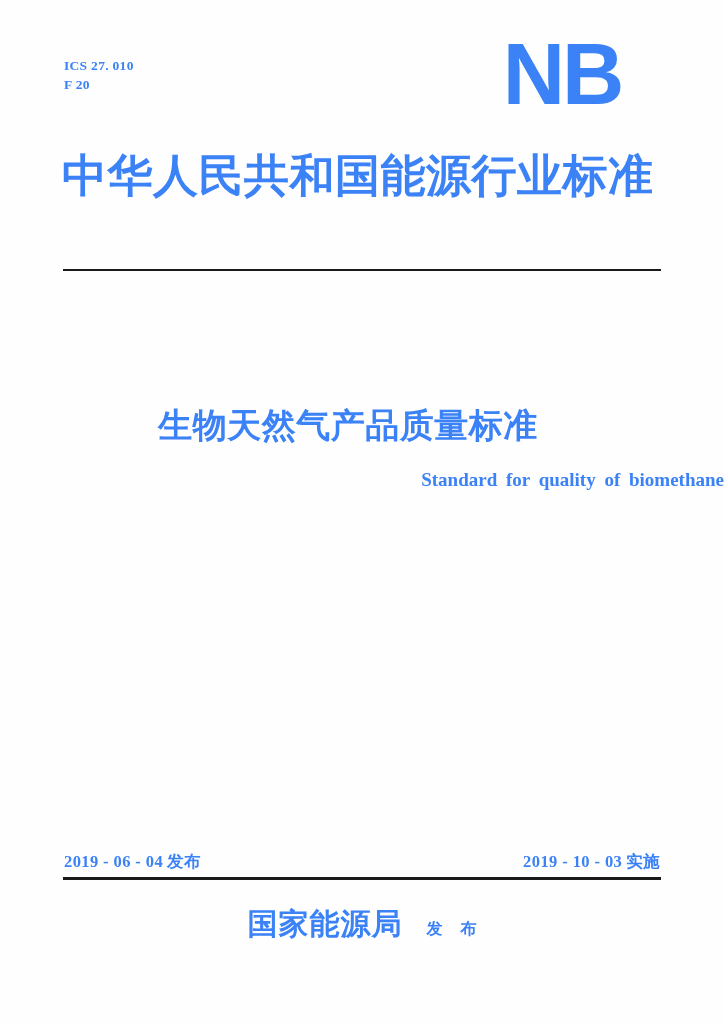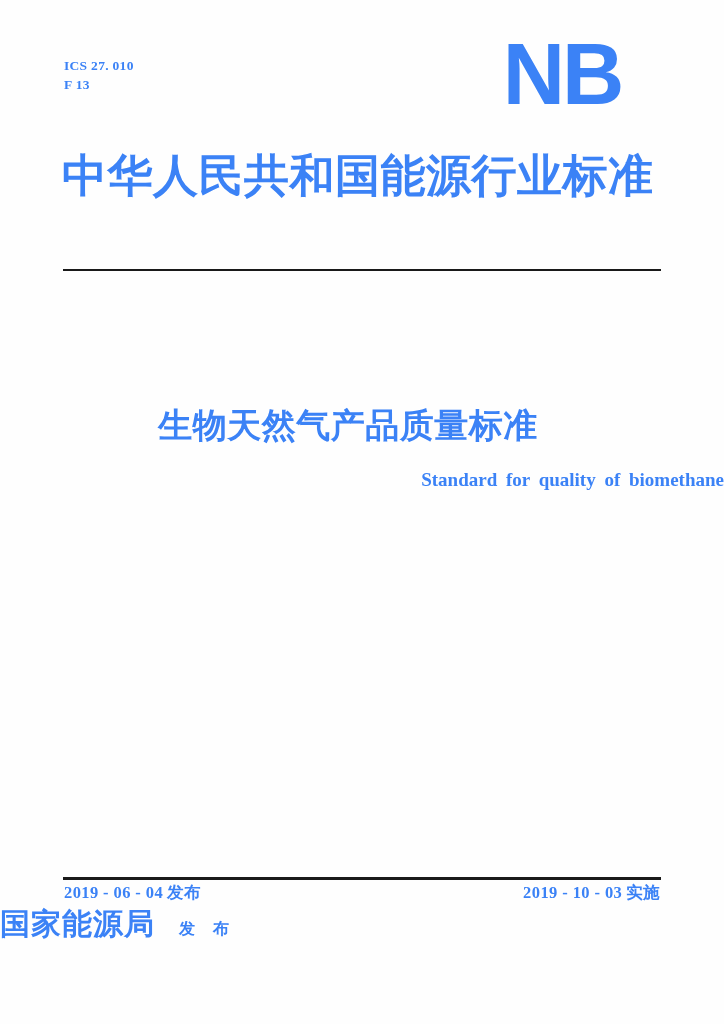--- a/index.html
+++ b/index.html
@@ -90,59 +90,59 @@
     top: 469px;
     width: 724px;
     text-align: right;
     font-weight: 700;
     font-size: 19px;
     word-spacing: 4px;
   }
   .dates-row {
     position: absolute;
     left: 64px;
-    top: 882px;
+    top: 851px;
     width: 596px;
     display: flex;
     justify-content: space-between;
     font-weight: 700;
     font-size: 16.5px;
     letter-spacing: 0.4px;
   }
   .date-item .date-label {
     margin-left: 4px;
   }
   .publisher-row {
     position: absolute;
     left: 0;
     top: 904px;
     width: 724px;
     display: flex;
-    justify-content: flex-start;
+    justify-content: center;
     align-items: baseline;
     gap: 24px;
     font-weight: 700;
   }
   .publisher-name {
     font-size: 30px;
     letter-spacing: 1px;
   }
   .publish-label {
     font-size: 16px;
     word-spacing: 14px;
   }
 </style>
 </head>
 <body>
 
 <div class="page">
 
   <div class="ics-block">
     <div>ICS 27. 010</div>
-    <div>F 13</div>
+    <div>F 20</div>
   </div>
 
   <div class="nb-logo">NB</div>
 
   <div class="series-title">中华人民共和国能源行业标准</div>
 
 
   <div class="rule rule-top"></div>
 
   <div class="doc-title-cn">生物天然气产品质量标准</div>

